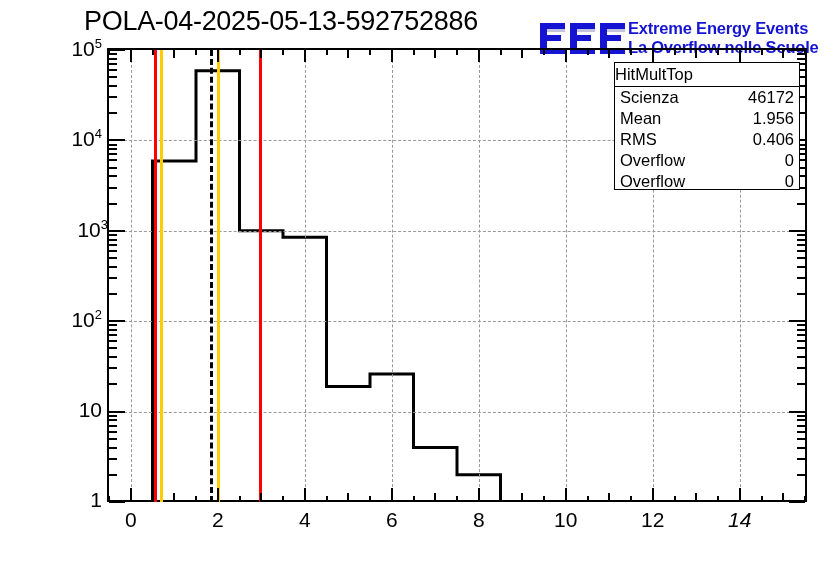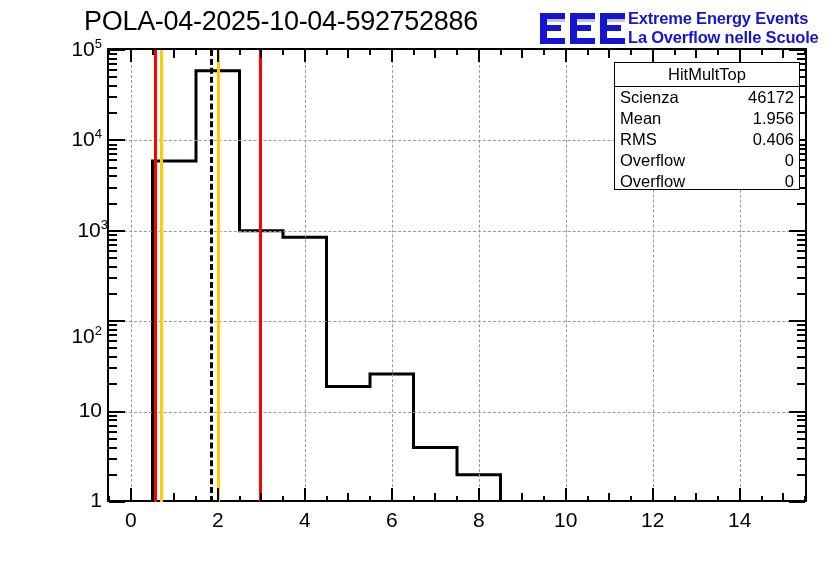--- a/index.html
+++ b/index.html
@@ -9,21 +9,21 @@
   .abs{position:absolute;}
 
   
   #plot-title{
     left:84px; top:6px;
     font-size:27px; color:#000; white-space:nowrap;
     letter-spacing:-0.3px;
   }
 
   
-  #eee-logo{ left:540px; top:9px; width:292px; height:40px; }
+  #eee-logo{ left:540px; top:19px; width:292px; height:40px; }
   #eee-mark{ position:absolute; left:0; top:2px; }
   #eee-text{ position:absolute; left:88px; top:0px; color:#1414d2;
              font-size:16.5px; line-height:19px; font-weight:bold;
              white-space:nowrap;}
   #eee-text div{letter-spacing:-0.2px;}
 
   
   #frame{
     left:107px; top:48px; width:700px; height:454px;
     border:2px solid #000; box-sizing:border-box; background:transparent;
@@ -49,36 +49,36 @@
   
   .vline{position:absolute;top:0;width:3px;}
 
   
   #stats-box{
     left:614px; top:62px; width:186px; height:128px;
     background:#fff; border:1px solid #000; box-sizing:border-box;
     font-size:16.5px; color:#000;
   }
   #stats-title{
-    height:23px; line-height:23px; text-align:center;
+    height:23px; line-height:23px; 
     border-bottom:1px solid #000; font-size:16.5px;
   }
   .stat-row{ display:flex; justify-content:space-between;
              padding:0 5px; height:21px; line-height:21px; }
   .stat-row .k{text-align:left;}
   .stat-row .v{text-align:right;}
 
   svg{display:block;overflow:visible;}
 </style>
 </head>
 <body>
 
 <div id="root">
 
-  <div class="abs" id="plot-title">POLA-04-2025-10-04-592752886</div>
+  <div class="abs" id="plot-title">POLA-04-2025-05-13-592752886</div>
 
   <div class="abs" id="eee-logo">
     <div id="eee-mark">
       <svg width="86" height="36" viewBox="0 0 86 36">
         <g fill="#1414d2">
           <rect x="0" y="2" width="25" height="6"></rect>
           <rect x="0" y="14" width="21" height="6"></rect>
           <rect x="0" y="27" width="25" height="6"></rect>
           <rect x="0" y="2" width="7" height="31"></rect>
           <rect x="30" y="2" width="25" height="6"></rect>
@@ -199,21 +199,21 @@
       <div class="tick" style="left: 782.25px; top: 50px; width: 2px; height: 8px;"></div>
       <div class="tick" style="left: 804px; top: 496px; width: 2px; height: 6px;"></div>
       <div class="tick" style="left: 804px; top: 50px; width: 2px; height: 5px;"></div>
       <div class="xlab" style="left: 100.75px; top: 508px; width: 60px;">0</div>
       <div class="xlab" style="left: 187.75px; top: 508px; width: 60px;">2</div>
       <div class="xlab" style="left: 274.75px; top: 508px; width: 60px;">4</div>
       <div class="xlab" style="left: 361.75px; top: 508px; width: 60px;">6</div>
       <div class="xlab" style="left: 448.75px; top: 508px; width: 60px;">8</div>
       <div class="xlab" style="left: 535.75px; top: 508px; width: 60px;">10</div>
       <div class="xlab" style="left: 622.75px; top: 508px; width: 60px;">12</div>
-      <div class="xlab" style="left: 709.75px; top: 508px; width: 60px;">14</div>
+      <div class="xlab" style="left: 709.75px; top: 508px; width: 60px; font-style: italic;">14</div>
       <div class="tick" style="left: 109px; top: 501px; width: 16px; height: 2px;"></div>
       <div class="tick" style="left: 789px; top: 501px; width: 16px; height: 2px;"></div>
       <div class="tick" style="left: 109px; top: 473.787px; width: 8px; height: 2px;"></div>
       <div class="tick" style="left: 797px; top: 473.787px; width: 8px; height: 2px;"></div>
       <div class="tick" style="left: 109px; top: 457.868px; width: 8px; height: 2px;"></div>
       <div class="tick" style="left: 797px; top: 457.868px; width: 8px; height: 2px;"></div>
       <div class="tick" style="left: 109px; top: 446.574px; width: 8px; height: 2px;"></div>
       <div class="tick" style="left: 797px; top: 446.574px; width: 8px; height: 2px;"></div>
       <div class="tick" style="left: 109px; top: 437.813px; width: 8px; height: 2px;"></div>
       <div class="tick" style="left: 797px; top: 437.813px; width: 8px; height: 2px;"></div>
@@ -294,21 +294,21 @@
       <div class="tick" style="left: 109px; top: 63.0031px; width: 8px; height: 2px;"></div>
       <div class="tick" style="left: 797px; top: 63.0031px; width: 8px; height: 2px;"></div>
       <div class="tick" style="left: 109px; top: 57.7607px; width: 8px; height: 2px;"></div>
       <div class="tick" style="left: 797px; top: 57.7607px; width: 8px; height: 2px;"></div>
       <div class="tick" style="left: 109px; top: 53.1365px; width: 8px; height: 2px;"></div>
       <div class="tick" style="left: 797px; top: 53.1365px; width: 8px; height: 2px;"></div>
       <div class="tick" style="left: 109px; top: 49px; width: 16px; height: 2px;"></div>
       <div class="tick" style="left: 789px; top: 49px; width: 16px; height: 2px;"></div>
       <div class="ylab" style="left: 14px; width: 88px; top: 488px;">1</div>
       <div class="ylab" style="left: 14px; width: 88px; top: 397.6px;">10</div>
-      <div class="ylab" style="left: 14px; width: 88px; top: 307.2px; margin-top: 16px;">10<sup>2</sup></div>
+      <div class="ylab" style="left: 14px; width: 88px; top: 307.2px;">10<sup>2</sup></div>
       <div class="ylab" style="left: 20px; width: 88px; top: 216.8px;">10<sup>3</sup></div>
       <div class="ylab" style="left: 14px; width: 88px; top: 126.4px;">10<sup>4</sup></div>
       <div class="ylab" style="left: 14px; width: 88px; top: 36px;">10<sup>5</sup></div>
     </div>
 
 
   <div class="abs" id="stats-box">
     <div id="stats-title">HitMultTop</div>
     <div id="stats-rows">
         <div class="stat-row">

